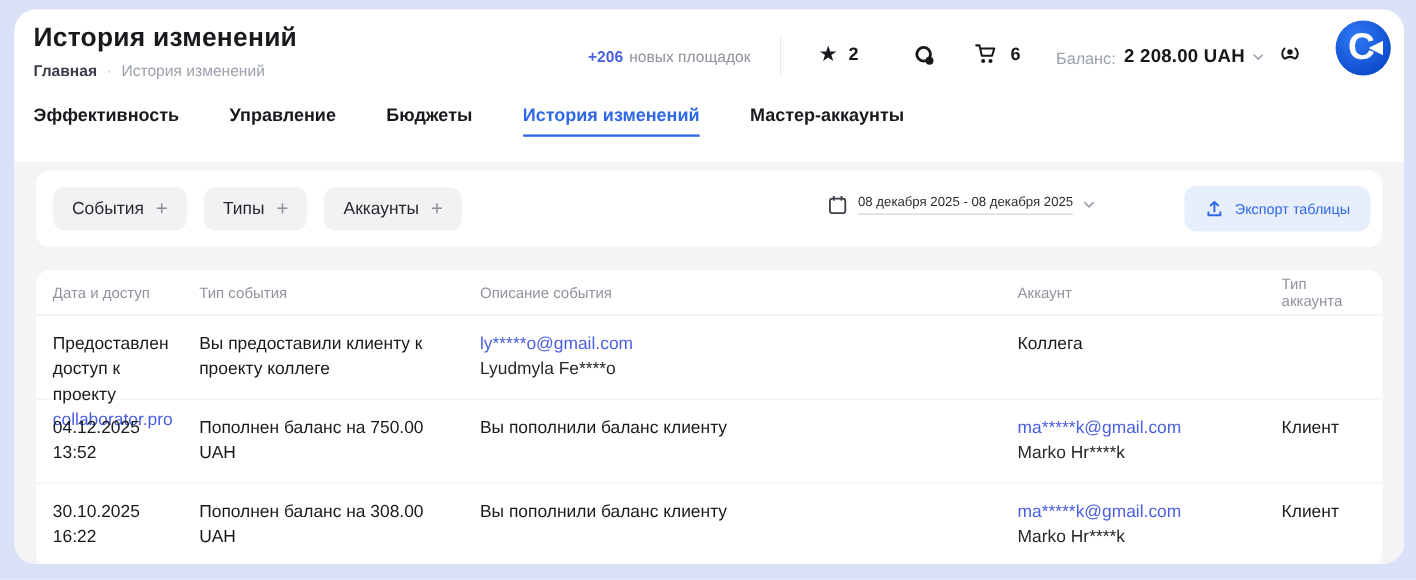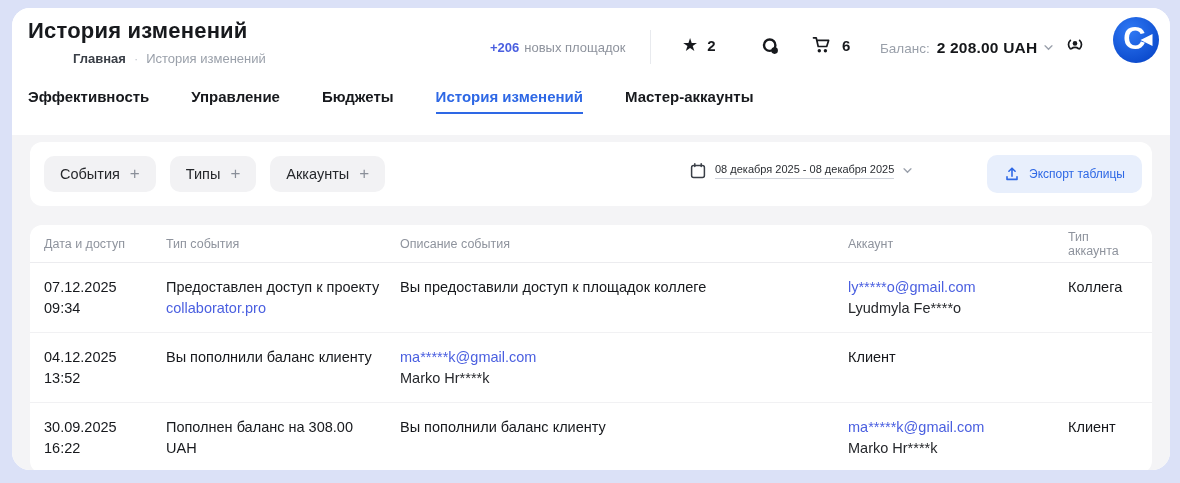--- a/index.html
+++ b/index.html
@@ -12,21 +12,21 @@
     color:#17191d;
   }
   .app {
     position:absolute; left:12px; top:8px; width:1158px; height:462px;
     background:#fff; border-radius:18px; overflow:hidden;
   }
   
   .topbar { position:relative; height:127px; background:#fff; }
   .title-block { position:absolute; left:16px; top:10px; }
   .page-title { font-size:22px; font-weight:700; letter-spacing:.2px; }
-  .breadcrumb { margin-top:7px; font-size:13px; display:flex; align-items:center; gap:8px;margin-left:45px; }
+  .breadcrumb { margin-top:7px; font-size:13px; display:flex; align-items:center; gap:8px; }
   .crumb-home { color:#3a3f47; font-weight:600; }
   .crumb-sep { color:#c3c7cf; font-size:13px; }
   .crumb-current { color:#9aa0aa; }
 
   .new-platforms { position:absolute; left:478px; top:32px; font-size:13px; color:#8e939d; }
   .new-platforms .count { color:#4a5fe0; font-weight:600; margin-right:5px; }
 
   .v-divider { position:absolute; left:638px; top:22px; width:1px; height:34px; background:#e8eaee; }
 
   .counter { position:absolute; top:28px; display:flex; align-items:center; gap:9px; cursor:pointer; }
@@ -203,45 +203,48 @@
 
       <div class="tgrid thead">
         <div class="th">Дата и доступ</div>
         <div class="th">Тип события</div>
         <div class="th">Описание события</div>
         <div class="th">Аккаунт</div>
         <div class="th">Тип аккаунта</div>
       </div>
 
       <div class="tgrid trow">
-        <div class="cell">07.12.2025 09:34</div>
         <div class="cell">
           <div>Предоставлен доступ к проекту</div>
           <a class="event-link">collaborator.pro</a>
         </div>
-        <div class="cell">Вы предоставили доступ к площадок коллеге</div>
+        <div class="cell">Вы предоставили клиенту к проекту коллеге</div>
         <div class="cell">
           <a class="account-email">ly*****o@gmail.com</a>
           <div class="account-name">Lyudmyla Fe****o</div>
         </div>
         <div class="cell">Коллега</div>
       </div>
 
       <div class="tgrid trow">
         <div class="cell">04.12.2025 13:52</div>
+        <div class="cell">
+          <div>Пополнен баланс на 750.00 UAH</div>
+          <a class="event-link"></a>
+        </div>
         <div class="cell">Вы пополнили баланс клиенту</div>
         <div class="cell">
           <a class="account-email">ma*****k@gmail.com</a>
           <div class="account-name">Marko Hr****k</div>
         </div>
         <div class="cell">Клиент</div>
       </div>
 
       <div class="tgrid trow">
-        <div class="cell">30.09.2025 16:22</div>
+        <div class="cell">30.10.2025 16:22</div>
         <div class="cell">
           <div>Пополнен баланс на 308.00 UAH</div>
           <a class="event-link"></a>
         </div>
         <div class="cell">Вы пополнили баланс клиенту</div>
         <div class="cell">
           <a class="account-email">ma*****k@gmail.com</a>
           <div class="account-name">Marko Hr****k</div>
         </div>
         <div class="cell">Клиент</div>

